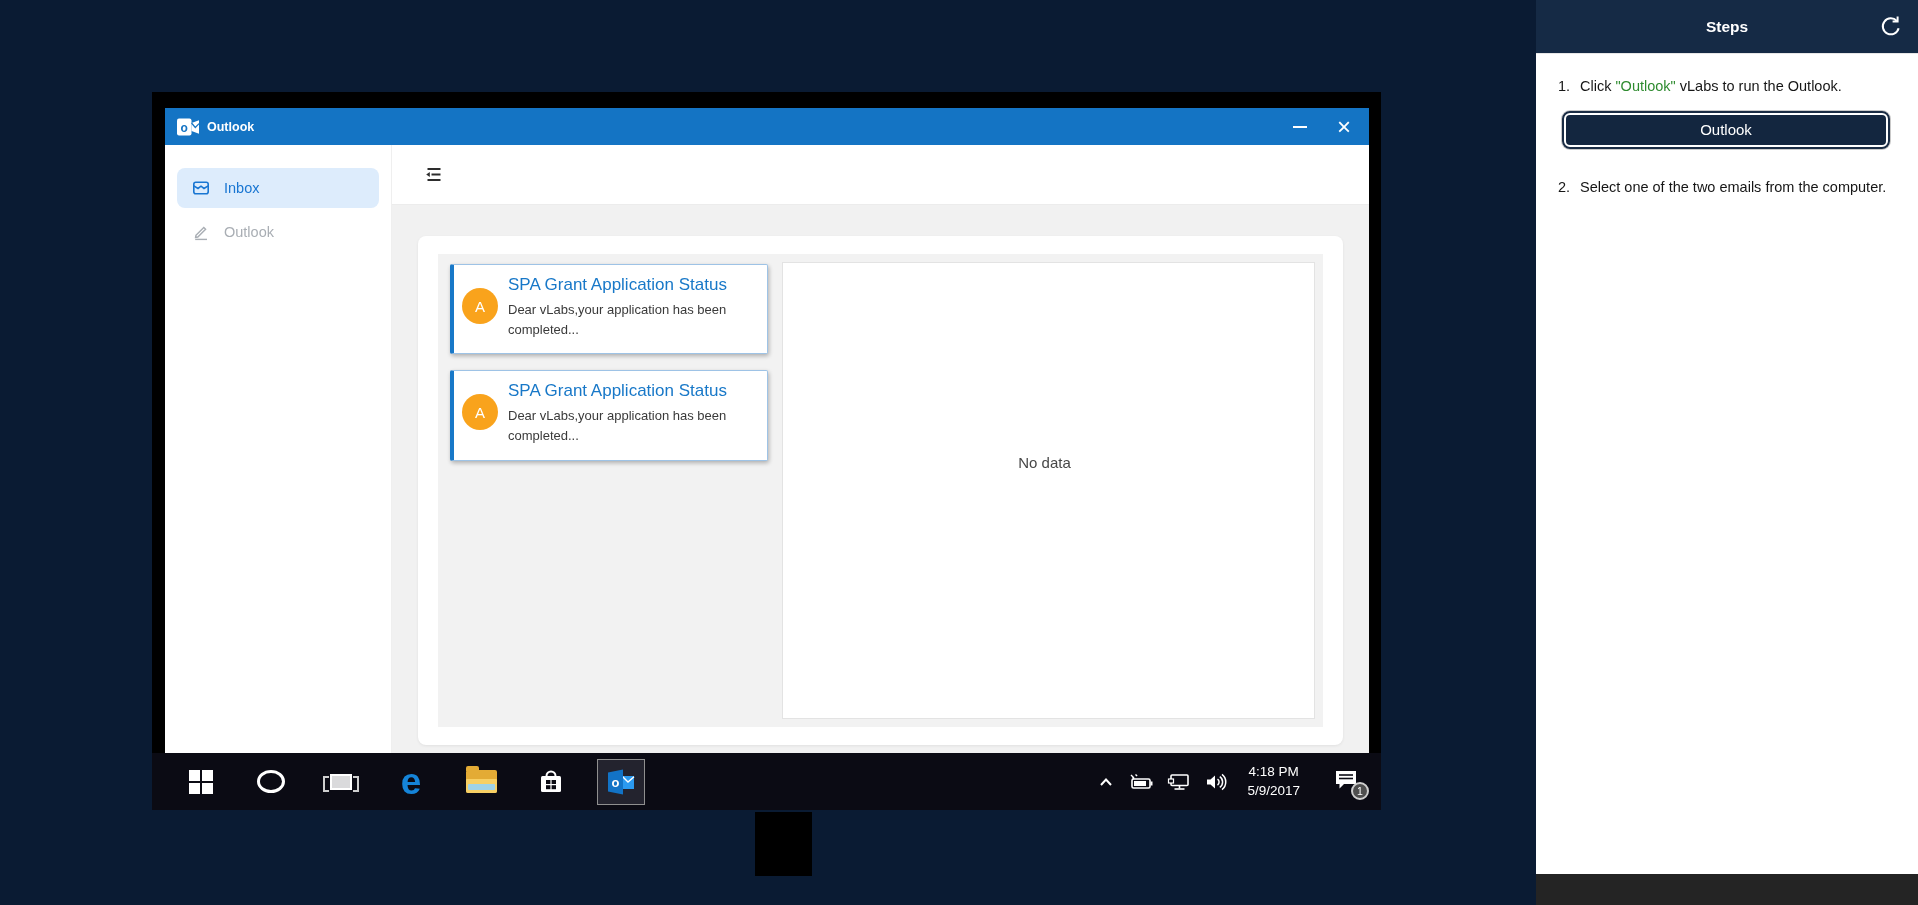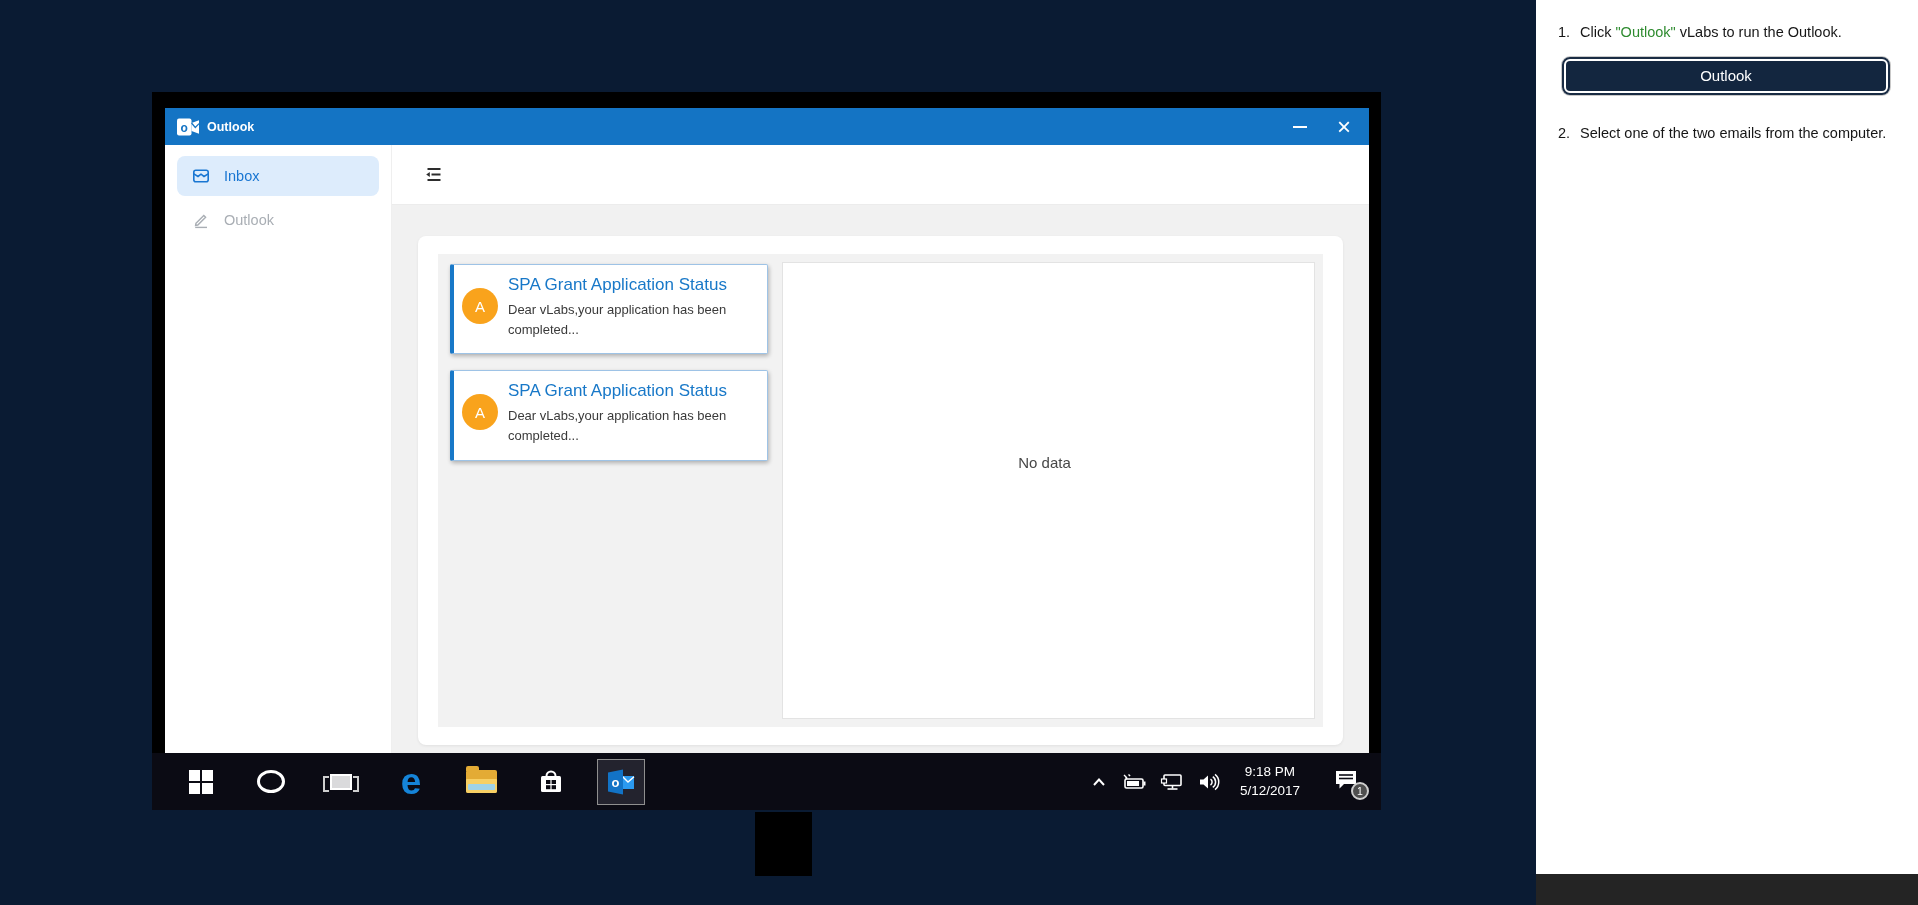--- a/index.html
+++ b/index.html
@@ -21,21 +21,21 @@
   .tb-logo { margin-left:11px; width:24px; height:24px; flex:0 0 24px; }
   .tb-appname { color:#fff; font-weight:bold; font-size:12.5px; margin-left:7px; }
   .tb-title { position:absolute; left:0; right:0; text-align:center; color:#fff; font-weight:bold; font-size:14.5px; pointer-events:none; }
   .tb-controls { margin-left:auto; display:flex; align-items:center; gap:30px; margin-right:18px; z-index:2; }
   .ctl-min { width:14px; height:2px; background:#fff; }
   .ctl-close { color:#fff; font-size:24px; font-weight:300; line-height:18px; }
 
   .window-body { flex:1; display:flex; min-height:0; }
 
   
-  .sidebar { width:227px; flex:0 0 227px; background:#fff; border-right:1px solid #efefef; padding-top:7px; }
+  .sidebar { width:227px; flex:0 0 227px; background:#fff; border-right:1px solid #efefef; padding-top:19px; }
   .side-item { display:flex; align-items:center; gap:14px; padding:11px 15px; margin:4px 12px;
                border-radius:8px; color:#a9aeb4; font-size:14.5px; }
   .side-item.active { background:#ddecfc; color:#1976d2; }
   .side-item svg { flex:0 0 18px; }
 
   
   .main { flex:1; display:flex; flex-direction:column; min-width:0; }
   .main-header { flex:0 0 60px; background:#fff; border-bottom:1px solid #ececec;
                  display:flex; align-items:center; padding-left:31px; }
   .content { flex:1; background:#f1f1f1; padding:31px 26px 8px; display:flex; min-height:0; }
@@ -270,38 +270,47 @@
       </div>
       <div class="tray-ic">
         <svg width="24" height="18" viewBox="0 0 24 18">
           <polygon points="3,6.5 6.5,6.5 11,2.5 11,15.5 6.5,11.5 3,11.5" fill="#fff"></polygon>
           <path d="M13.5 6 a3.6 3.6 0 0 1 0 6" fill="none" stroke="#fff" stroke-width="1.5"></path>
           <path d="M15.8 3.6 a6.6 6.6 0 0 1 0 10.8" fill="none" stroke="#fff" stroke-width="1.5"></path>
           <path d="M18 1.4 a9.6 9.6 0 0 1 0 15.2" fill="none" stroke="#fff" stroke-width="1.5"></path>
         </svg>
       </div>
       <div class="clock">
-        <div>9:18 PM</div>
-        <div>5/12/2017</div>
+        <div>4:18 PM</div>
+        <div>5/9/2017</div>
       </div>
       <div class="action-center">
         <svg width="26" height="22" viewBox="0 0 26 22">
           <path d="M3 2 h20 v13 h-12 l-4.5 4.5 v-4.5 h-3.5 z" fill="#fff"></path>
           <line x1="6" y1="6" x2="20" y2="6" stroke="#0b0b14" stroke-width="1.6"></line>
           <line x1="6" y1="9.5" x2="20" y2="9.5" stroke="#0b0b14" stroke-width="1.6"></line>
         </svg>
         <div class="ac-badge">1</div>
       </div>
     </div>
   </div>
 </div>
 
 <div class="artifact"></div>
 
 <div class="steps">
+  <div class="steps-header">
+    <span class="steps-title">Steps</span>
+    <div class="refresh-btn">
+      <svg width="24" height="24" viewBox="0 0 24 24" fill="none" stroke="#fff" stroke-width="2">
+        <path d="M19.6 13.2 a8 8 0 1 1-1.8-7.2"></path>
+        <polyline points="18.6,1.6 18.6,6.6 13.6,6.6"></polyline>
+      </svg>
+    </div>
+  </div>
 
   <div class="steps-body">
     <div class="step-row">
       <span class="step-num">1.</span>
       <span class="step-text"><span>Click </span><span class="green">"Outlook"</span><span> vLabs to run the Outlook.</span></span>
     </div>
 
     <div class="outlook-btn-ring">
       <button class="outlook-btn">Outlook</button>
     </div>

